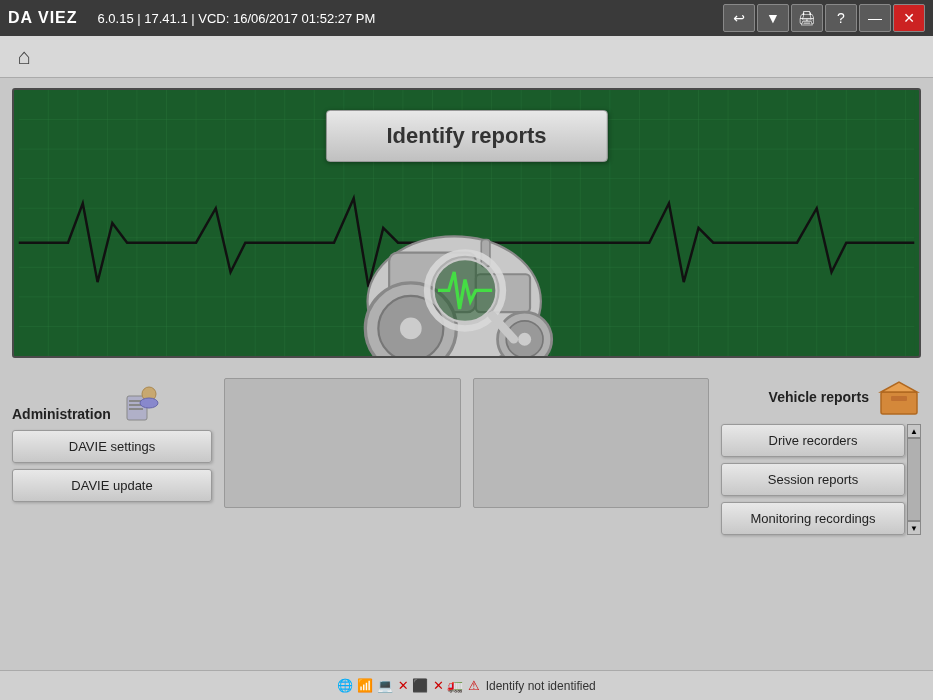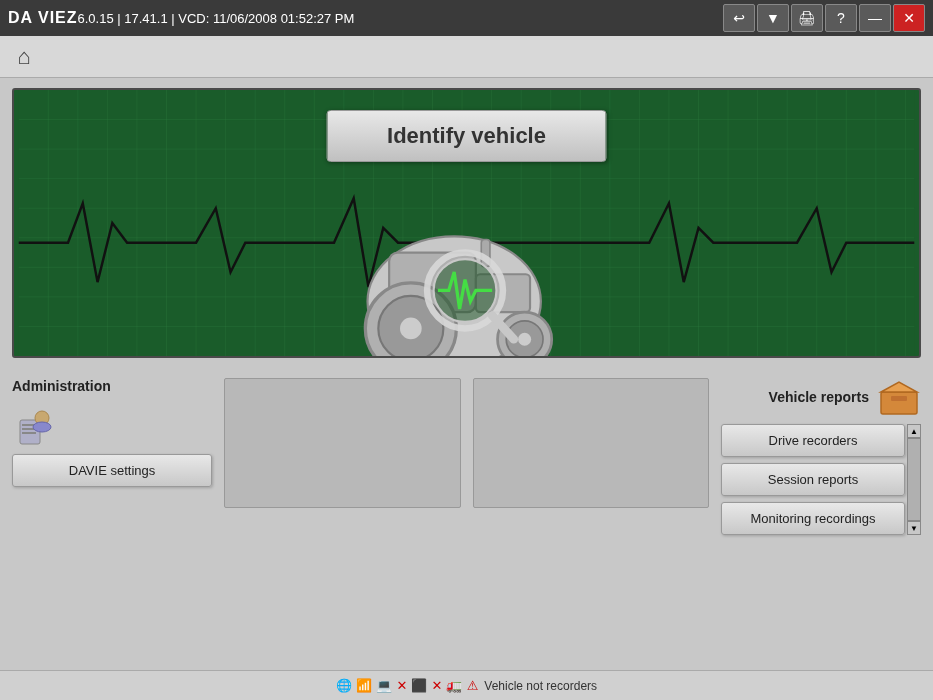--- a/index.html
+++ b/index.html
@@ -17,21 +17,21 @@
       display: flex;
       align-items: center;
       justify-content: space-between;
       background: #3a3a3a;
       height: 36px;
       padding: 0 8px;
     }
     .title-bar-left {
       display: flex;
       align-items: center;
-      gap: 0;
+      gap: 20px;
       color: white;
       font-size: 13px;
     }
     .logo-text {
       color: white;
       font-size: 16px;
       font-weight: bold;
       letter-spacing: 1px;
     }
     .title-bar-right {
@@ -120,24 +120,23 @@
       align-items: flex-start;
     }
 
     
     .admin-section {
       width: 200px;
       flex-shrink: 0;
     }
     .section-header {
       display: flex;
-      align-items: flex-start;
+      align-items: flex-end;
       gap: 8px;
       margin-bottom: 8px;
-      flex-direction: column;
     }
     .section-title {
       font-size: 14px;
       font-weight: bold;
       color: #222;
     }
     .admin-buttons {
       display: flex;
       flex-direction: column;
       gap: 6px;
@@ -227,21 +226,21 @@
       font-size: 8px;
       cursor: pointer;
     }
   </style>
 </head>
 <body>
 
 <div class="title-bar">
   <div class="title-bar-left">
     <span class="logo-text">DA VIEZ</span>
-    <span>6.0.15 | 17.41.1 | VCD: 11/06/2008 01:52:27 PM</span>
+    <span>6.0.15 | 17.41.1 | VCD: 16/06/2017 01:52:27 PM</span>
   </div>
   <div class="title-bar-right">
     <div class="title-btn">↩</div>
     <div class="title-btn">▼</div>
     <div class="title-btn">🖨</div>
     <div class="title-btn">?</div>
     <div class="title-btn">—</div>
     <div class="title-btn close-btn">✕</div>
   </div>
 </div>
@@ -334,40 +333,41 @@
         <line x1="155" y1="108" x2="175" y2="130" stroke="#c8c8c8" stroke-width="8" stroke-linecap="round"></line>
 
         <polyline points="105,85 115,85 120,68 125,102 130,75 135,95 140,85 155,85" fill="none" stroke="#44dd44" stroke-width="3" clip-path="url(#magClip)"></polyline>
         <clipPath id="magClip">
           <circle cx="130" cy="85" r="29"></circle>
         </clipPath>
       </g>
     </svg>
   </div>
 
-  <button class="identify-btn">Identify vehicle</button>
+  <button class="identify-btn">Identify reports</button>
 </div>
 
 <div class="bottom-area">
 
   <div class="admin-section">
     <div class="section-header">
       <span class="section-title">Administration</span>
 
       <svg width="44" height="44" viewBox="0 0 44 44">
         <rect x="8" y="18" width="20" height="24" rx="2" fill="#b0b0c8" stroke="#888" stroke-width="1"></rect>
         <rect x="10" y="22" width="16" height="2" fill="#888"></rect>
         <rect x="10" y="26" width="12" height="2" fill="#888"></rect>
         <rect x="10" y="30" width="14" height="2" fill="#888"></rect>
         <circle cx="30" cy="16" r="7" fill="#c8a870" stroke="#aa8850" stroke-width="1"></circle>
         <ellipse cx="30" cy="25" rx="9" ry="5" fill="#8888cc" stroke="#6666aa" stroke-width="1"></ellipse>
       </svg>
     </div>
     <div class="admin-buttons">
       <button class="action-btn">DAVIE settings</button>
+      <button class="action-btn">DAVIE update</button>
     </div>
   </div>
 
   <div class="placeholder-panels">
     <div class="placeholder-panel"></div>
     <div class="placeholder-panel"></div>
   </div>
 
   <div class="archive-section">
     <div class="archive-header">
@@ -400,14 +400,14 @@
   <div class="status-icons">
     <span class="status-icon">🌐</span>
     <span class="status-icon">📶</span>
     <span class="status-icon">💻</span>
     <span class="status-icon red">✕</span>
     <span class="status-icon">⬛</span>
     <span class="status-icon red">✕</span>
     <span class="status-icon">🚛</span>
     <span class="status-icon red">⚠</span>
   </div>
-  <span>Vehicle not recorders</span>
+  <span>Identify not identified</span>
 </div>
 
 </body></html>

